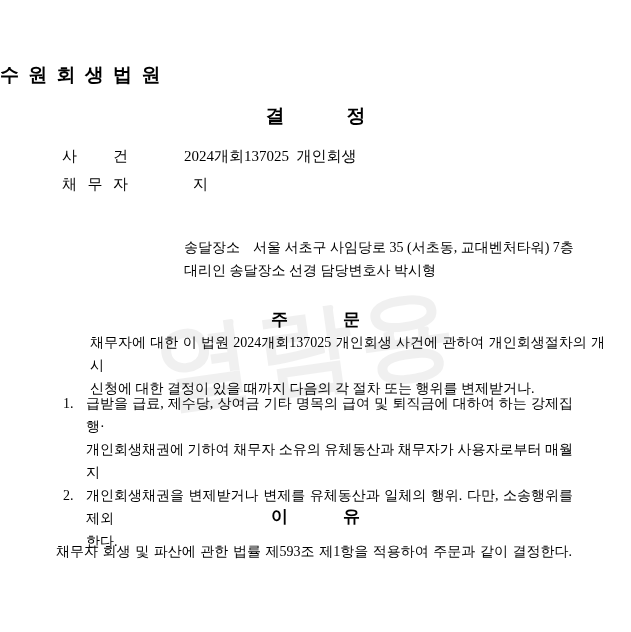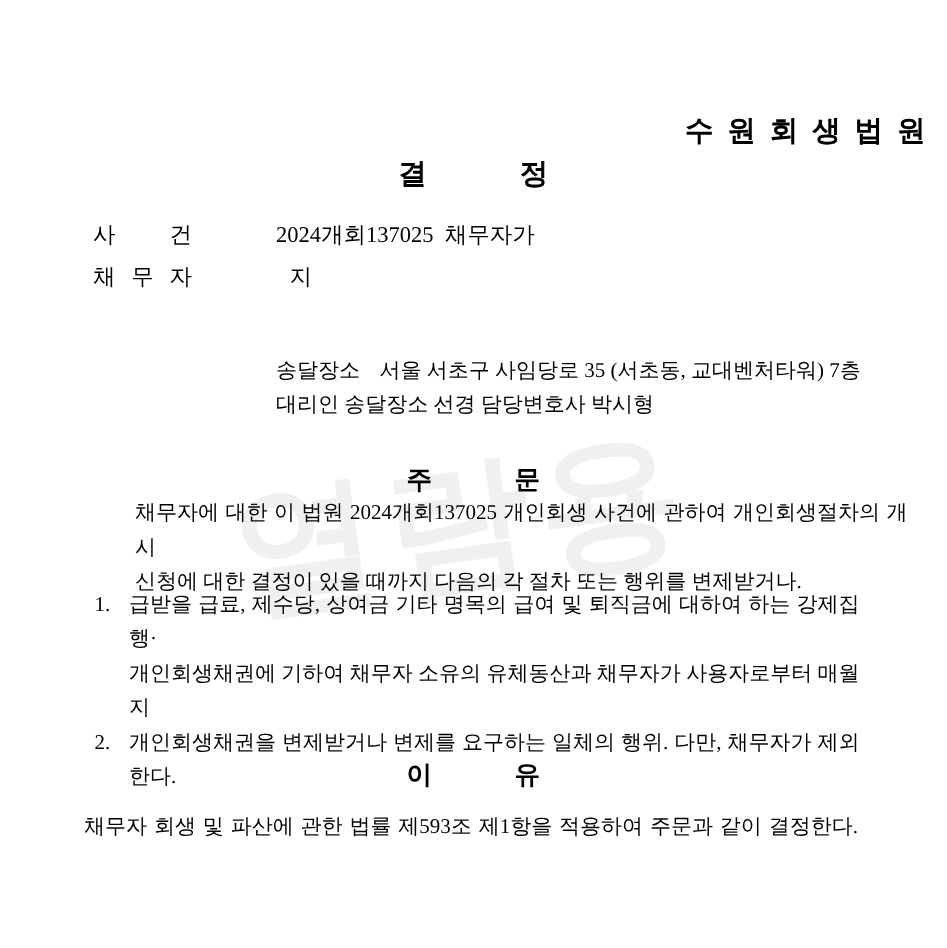--- a/index.html
+++ b/index.html
@@ -25,22 +25,22 @@
     transform-origin: left top;
     white-space: nowrap;
     pointer-events: none;
     user-select: none;
   }
   .court-title {
     position: absolute;
     top: 62px;
     left: 0;
     right: 0;
-    margin: 12px;
-    text-align: right;
+    margin: 0;
+    text-align: left;
     font-family: "Liberation Sans", sans-serif;
     font-weight: 700;
     font-size: 19px;
     letter-spacing: 2px;
     white-space: pre;
   }
   .heading {
     position: absolute;
     left: 0;
     right: 0;
@@ -119,21 +119,21 @@
   <div class="heading heading-doctype">
     <span>결</span>
     <span>정</span>
   </div>
 
   <div class="info-row row-case">
     <span class="info-label">
       <span>사</span>
       <span>건</span>
     </span>
-    <span class="info-value">2024개회137025  채무자가</span>
+    <span class="info-value">2024개회137025  개인회생</span>
   </div>
 
   <div class="info-row row-debtor">
     <span class="info-label">
       <span>채</span>
       <span>무</span>
       <span>자</span>
     </span>
     <span class="info-value debtor">지</span>
   </div>
@@ -160,21 +160,21 @@
     <div class="list-item">
       <span class="list-num">1.</span>
       <span class="item-lines">
         <div class="line full">급받을 급료, 제수당, 상여금 기타 명목의 급여 및 퇴직금에 대하여 하는 강제집행·</div>
         <div class="line full">개인회생채권에 기하여 채무자 소유의 유체동산과 채무자가 사용자로부터 매월 지</div>
       </span>
     </div>
     <div class="list-item">
       <span class="list-num">2.</span>
       <span class="item-lines">
-        <div class="line full">개인회생채권을 변제받거나 변제를 요구하는 일체의 행위. 다만, 채무자가 제외</div>
+        <div class="line full">개인회생채권을 변제받거나 변제를 유체동산과 일체의 행위. 다만, 소송행위를 제외</div>
         <div class="line">한다.</div>
       </span>
     </div>
   </div>
 
   <div class="heading heading-reason">
     <span>이</span>
     <span>유</span>
   </div>
 

